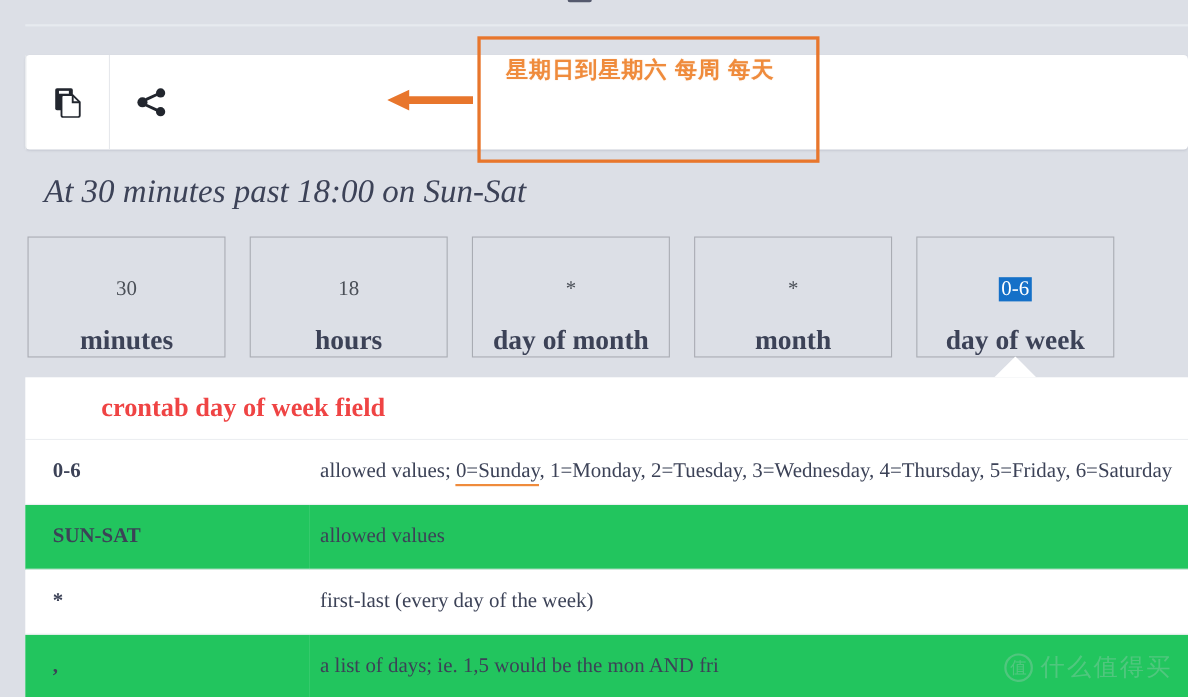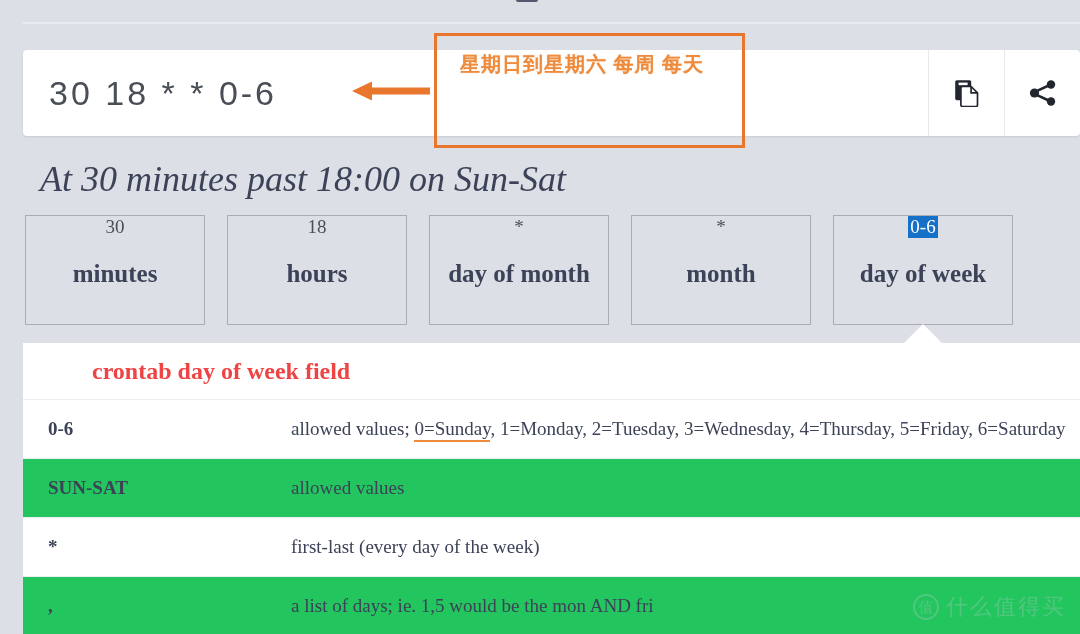--- a/index.html
+++ b/index.html
@@ -90,40 +90,40 @@
     width: 78px; height: 22px;
     z-index: 7;
   }
 
   
   .description {
     position: absolute;
     left: 40px; top: 158px;
     font-family: "Liberation Serif", serif;
     font-style: italic;
-    font-size: 36px;
+    font-size: 30px;
     color: #3c4257;
     white-space: nowrap;
   }
 
   
   .cards {
     position: absolute;
     left: 25px; top: 215px;
     width: 1060px; height: 110px;
     display: flex;
     gap: 22px;
   }
   .card {
     width: 180px; height: 110px;
     border: 1px solid #a9acb3;
     display: flex;
     flex-direction: column;
     align-items: center;
-    justify-content: flex-start;
+    justify-content: flex-end;
     position: relative;
     background: transparent;
   }
   .card-value {
     font-family: "Liberation Serif", serif;
     font-size: 19px;
     color: #4a4f57;
     line-height: 22px;
     margin-bottom: 22px;
   }
@@ -212,21 +212,20 @@
     letter-spacing: 2px;
   }
 </style>
 </head>
 <body>
 
 <div class="top-stub"></div>
 <div class="top-rule"></div>
 
 <div class="expr-row">
-  <div class="expr-input" placeholder="* * * * *">30 18 * * 0-6</div>
 
   <div class="icon-btn">
     <span>
       <svg width="26" height="28" viewBox="0 0 26 28" aria-hidden="true">
         <rect x="1.2" y="1.2" width="16" height="20" rx="1.6" fill="#22262e"></rect>
         <rect x="4.6" y="3.6" width="9" height="2.6" fill="#ffffff"></rect>
         <path d="M8.5 7.5 h8.6 l6.4 6.4 v12 a1.6 1.6 0 0 1 -1.6 1.6 H8.5 a1.6 1.6 0 0 1 -1.6 -1.6 V9.1 a1.6 1.6 0 0 1 1.6 -1.6 z" fill="#ffffff" stroke="#22262e" stroke-width="1.7"></path>
         <path d="M17.1 7.5 v6.4 h6.4" fill="none" stroke="#22262e" stroke-width="1.7"></path>
       </svg>
     </span>

